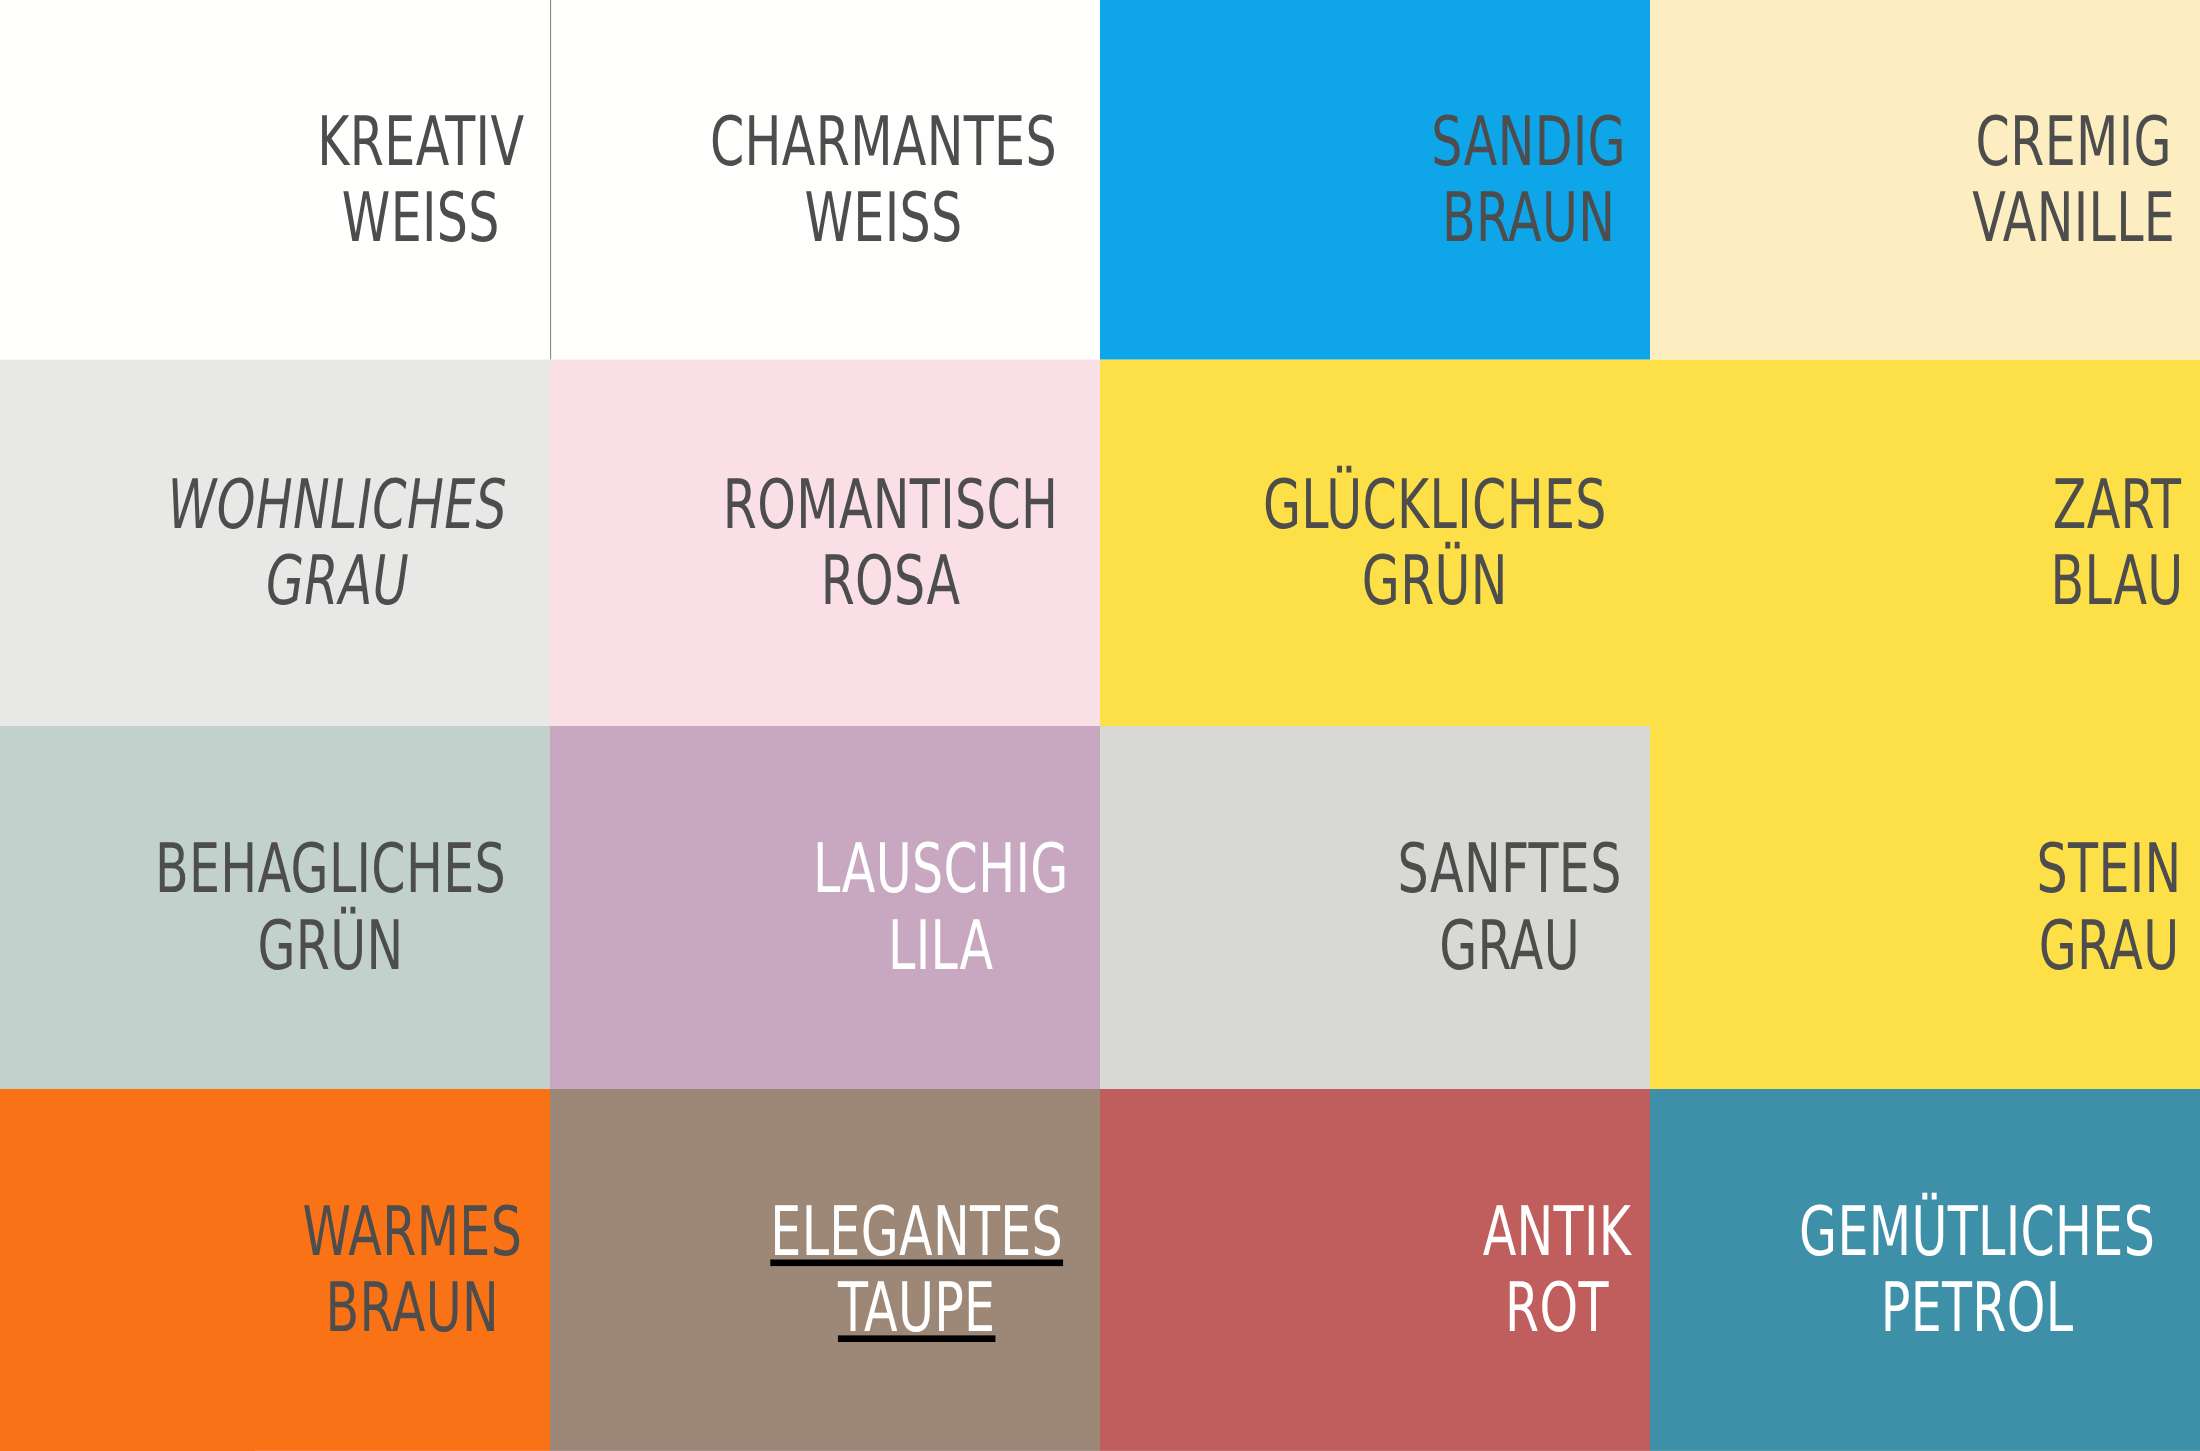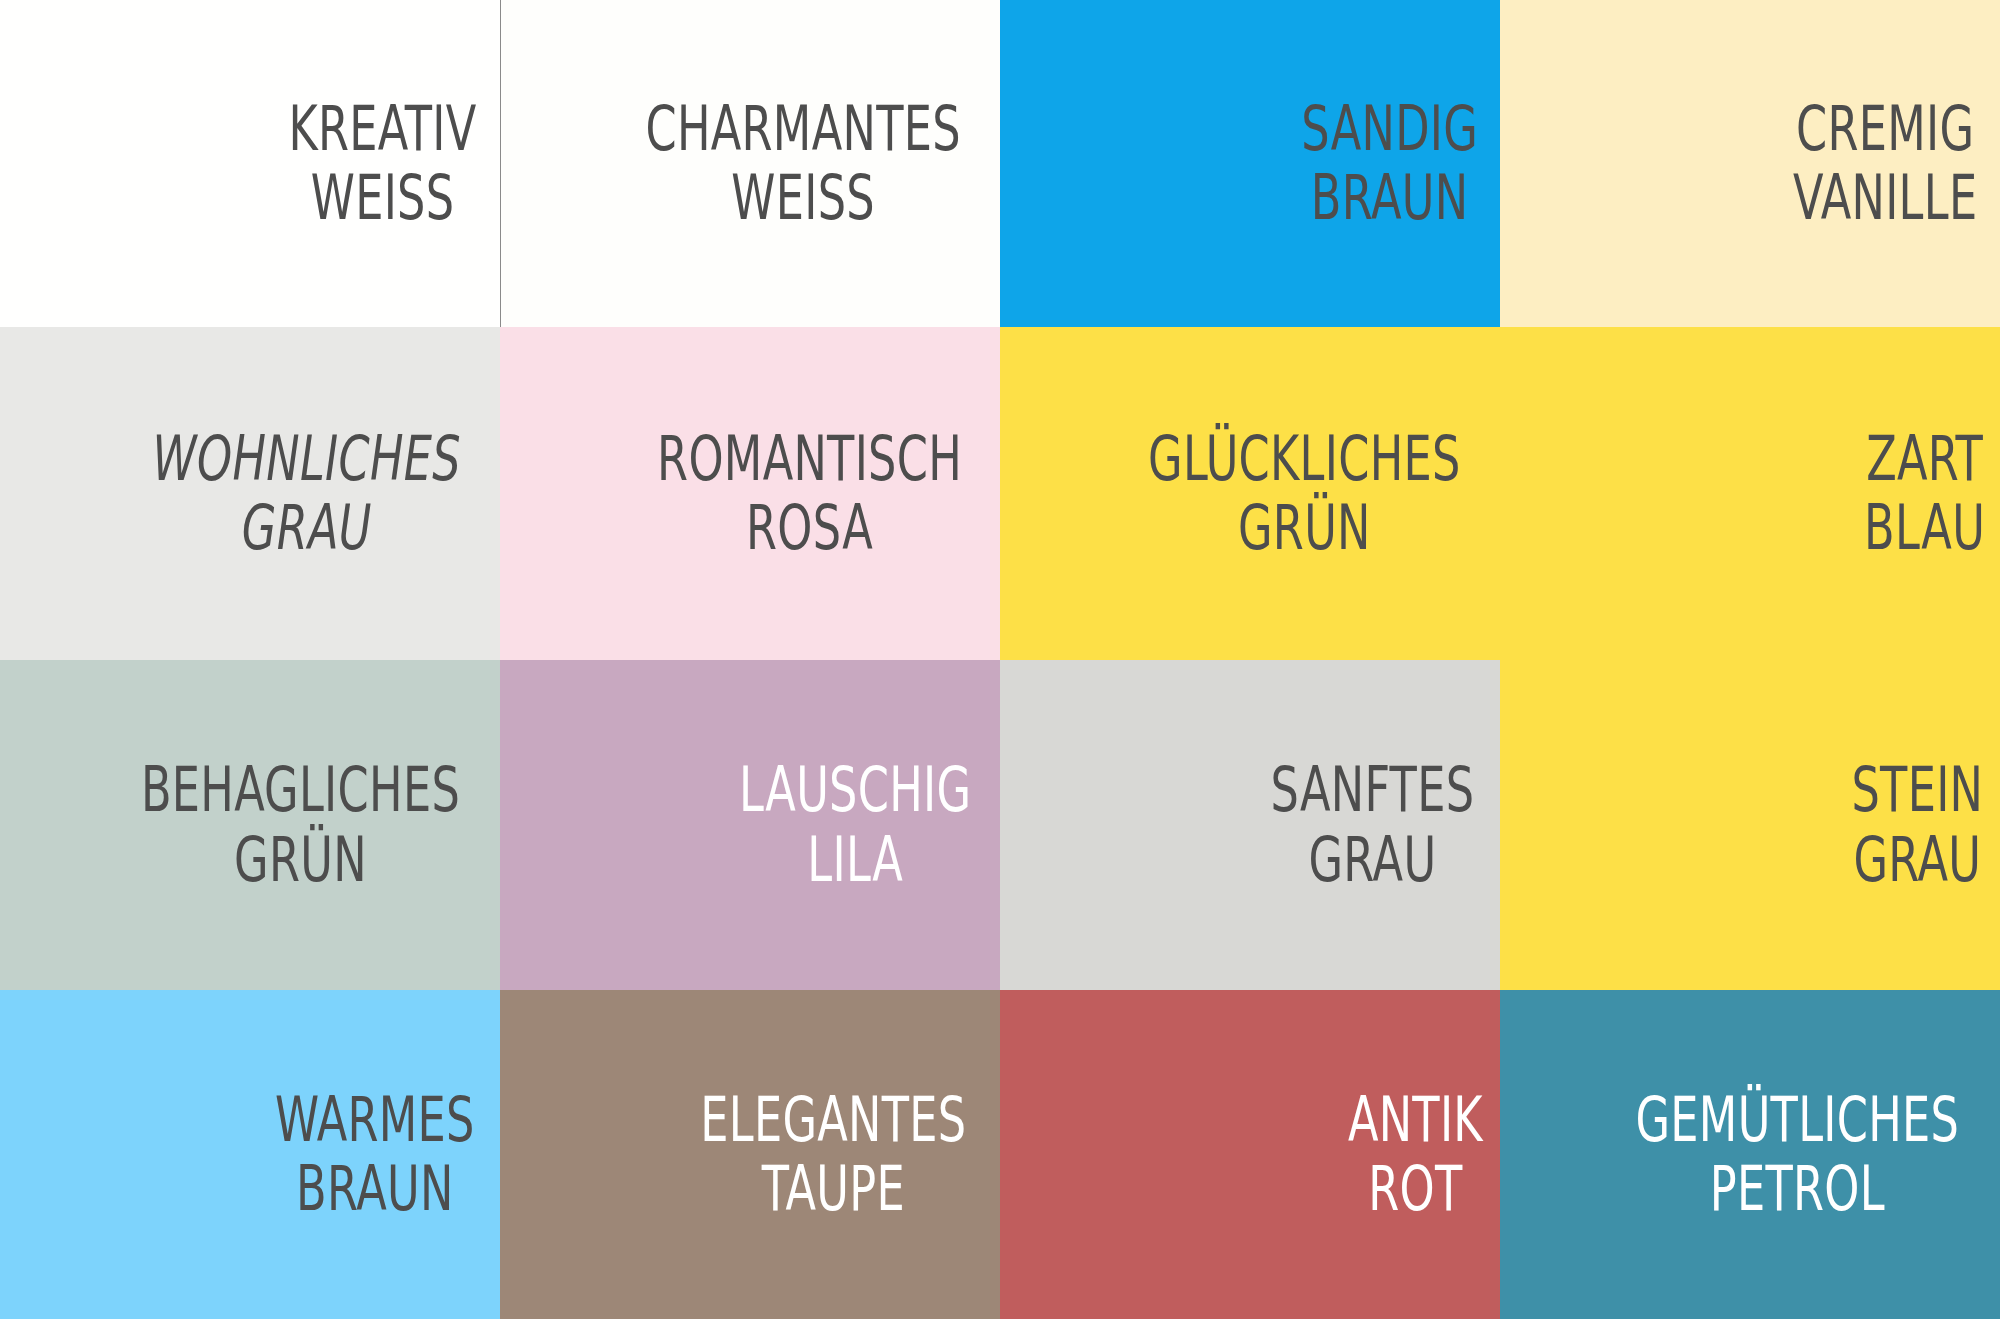--- a/index.html
+++ b/index.html
@@ -150,28 +150,28 @@
     </div>
   </div>
 
   <div class="swatch" style="background-color: #fde047;">
     <div class="swatch-label" style="color: rgb(77, 77, 77);">
       <span class="swatch-line line-1">STEIN</span>
       <span class="swatch-line line-2">GRAU</span>
     </div>
   </div>
 
-  <div class="swatch" style="background-color: #7dd3fc;">
+  <div class="swatch" style="background-color: #f97316;">
     <div class="swatch-label" style="color: rgb(77, 77, 77);">
       <span class="swatch-line line-1">WARMES</span>
       <span class="swatch-line line-2">BRAUN</span>
     </div>
   </div>
 
-  <div class="swatch" style="background-color: rgb(157, 135, 119);">
+  <div class="swatch" style="background-color: rgb(157, 135, 119); text-decoration: underline;">
     <div class="swatch-label" style="color: rgb(255, 255, 255);">
       <span class="swatch-line line-1">ELEGANTES</span>
       <span class="swatch-line line-2">TAUPE</span>
     </div>
   </div>
 
   <div class="swatch" style="background-color: rgb(192, 93, 93);">
     <div class="swatch-label" style="color: rgb(255, 255, 255);">
       <span class="swatch-line line-1">ANTIK</span>
       <span class="swatch-line line-2">ROT</span>

